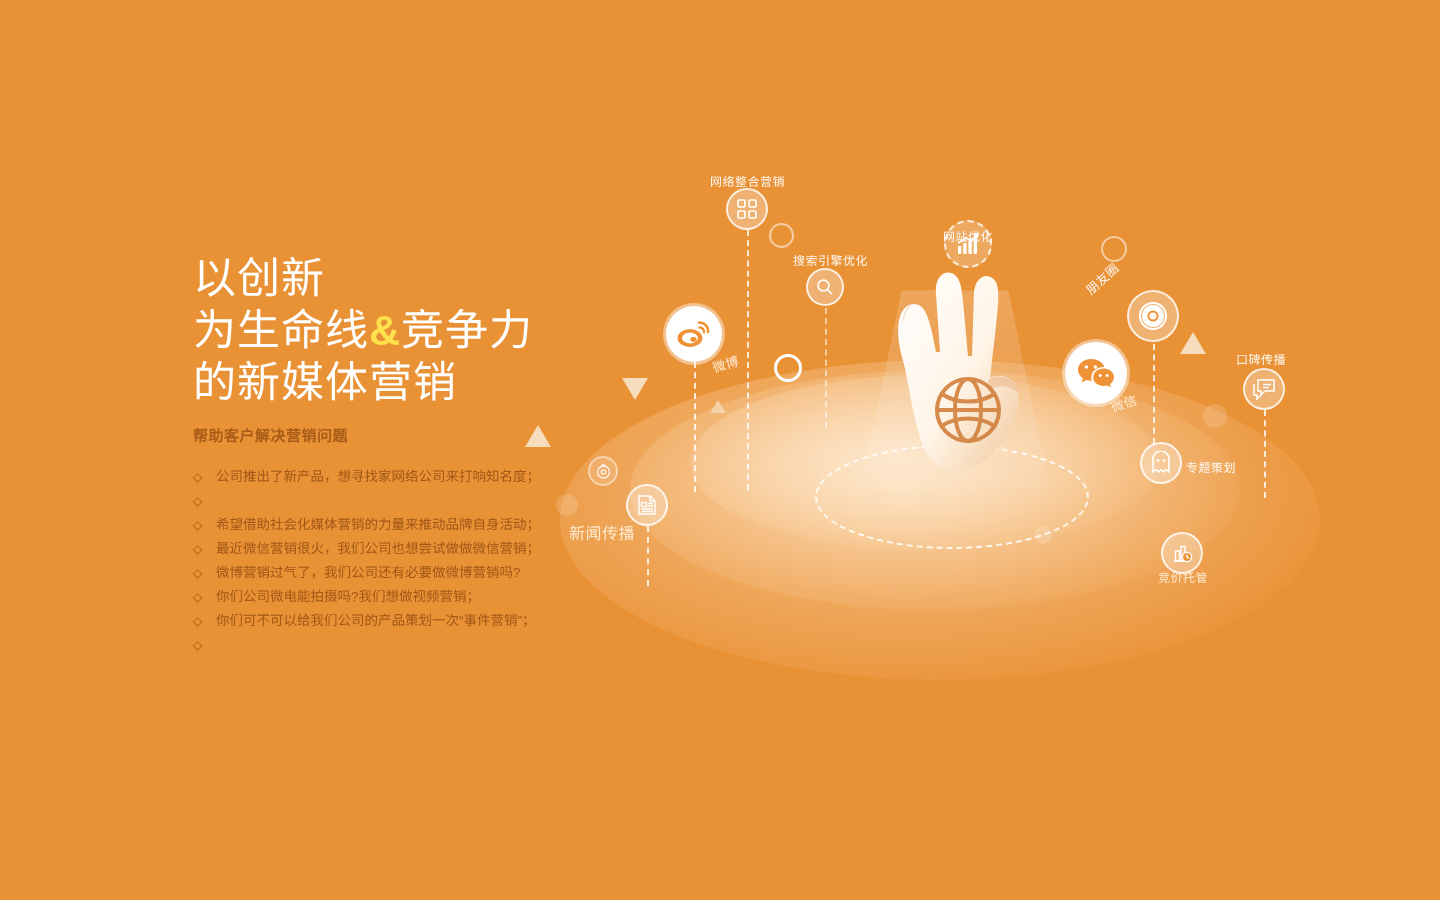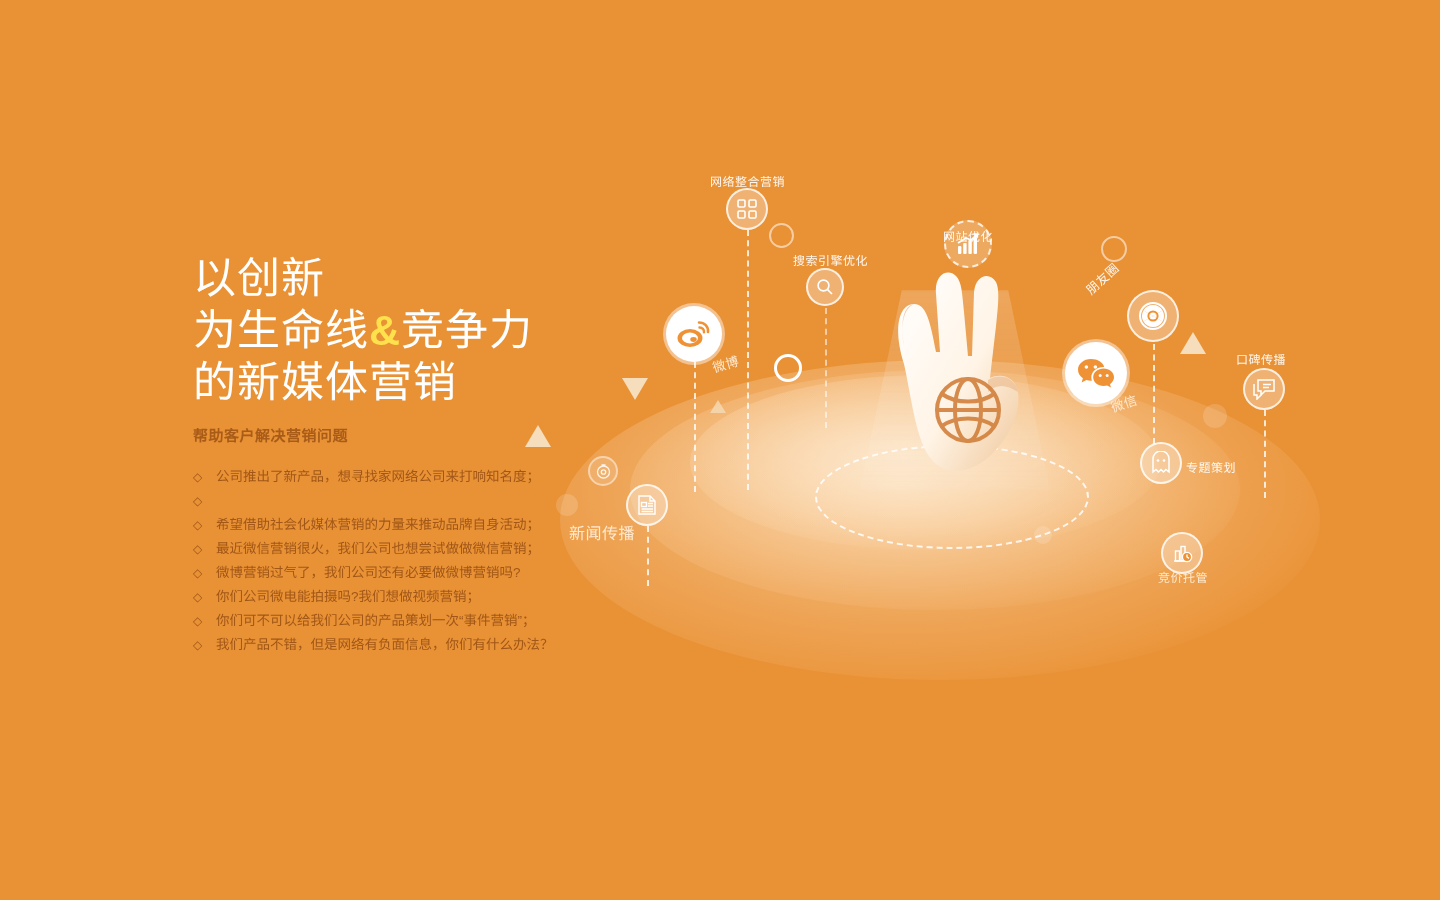--- a/index.html
+++ b/index.html
@@ -143,21 +143,20 @@
       <div class="bullet">
           <span class="dia">◇</span>
           <span>你们公司微电能拍摄吗?我们想做视频营销；</span>
         </div>
       <div class="bullet">
           <span class="dia">◇</span>
           <span>你们可不可以给我们公司的产品策划一次“事件营销”；</span>
         </div>
       <div class="bullet">
           <span class="dia">◇</span>
-          <span>我们产品不错，但是网络有负面信息，你们有什么办法？</span>
         </div>
     </div>
 
   </div>
 
   <div class="illus">
 
     <div class="disc disc1"></div>
     <div class="disc disc2"></div>
     <div class="disc disc3"></div>

